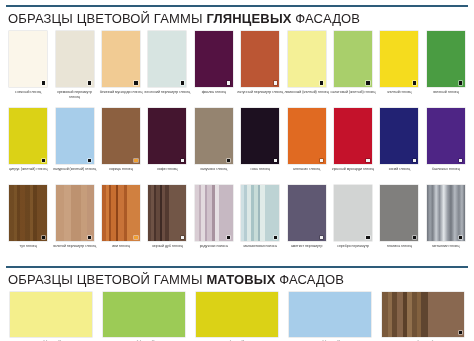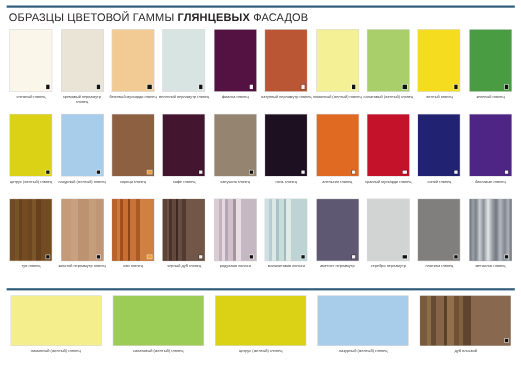--- a/index.html
+++ b/index.html
@@ -17,21 +17,21 @@
   }
 
   .section-rule {
     height: 2px;
     background: #2e5c7a;
     margin: 0 6px;
   }
   .section-rule.thin { height: 1.5px; }
 
   .section-header {
-    font-size: 10px;
+    font-size: 13px;
     letter-spacing: 0.15px;
     color: #231f20;
     padding: 4px 0 0 8px;
     white-space: nowrap;
     font-weight: 400;
   }
   .section-header b { font-weight: 700; }
 
   .row {
     display: flex;
@@ -287,20 +287,23 @@
       <div class="cell">
         <div class="swatch" style="background-color:#8e939c;background-image:linear-gradient(90deg,#6f747c 0%,#9aa0a8 8%,#7b8088 15%,#c9ced4 24%,#8b9099 33%,#e3e7ea 44%,#9ba0a8 54%,#72777f 63%,#b4b9c0 73%,#82878f 84%,#aeb3ba 92%,#6b7078 100%)">
           <span class="marker"></span>
         </div>
         <div class="caption">металлик глянец</div>
       </div>
     </div>
 
   <div class="spacer-lg"></div>
   <div class="section-rule thin"></div>
+  <div class="section-header">
+    <span>ОБРАЗЦЫ ЦВЕТОВОЙ ГАММЫ </span><b>МАТОВЫХ</b><span> ФАСАДОВ</span>
+  </div>
   <div class="spacer-sm"></div>
 
   <div class="row row-matte" id="m-row-0">
       <div class="cell">
         <div class="swatch" style="background-color:#f4ef8c"></div>
         <div class="caption">лимонный (желтый) глянец</div>
       </div>
       <div class="cell">
         <div class="swatch" style="background-color:#9ccb56"></div>
         <div class="caption">салатовый (желтый) глянец</div>

